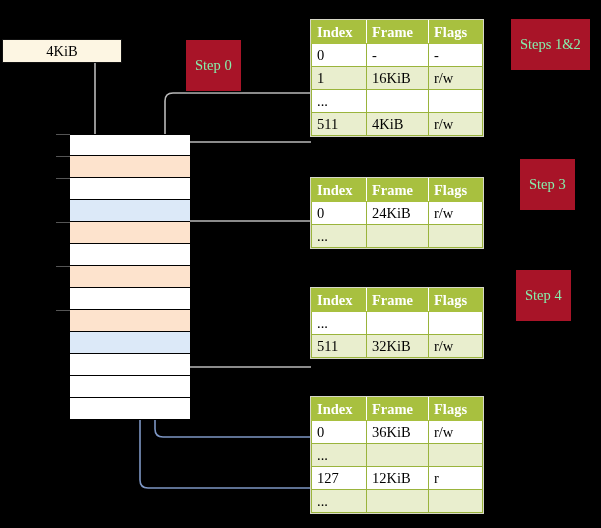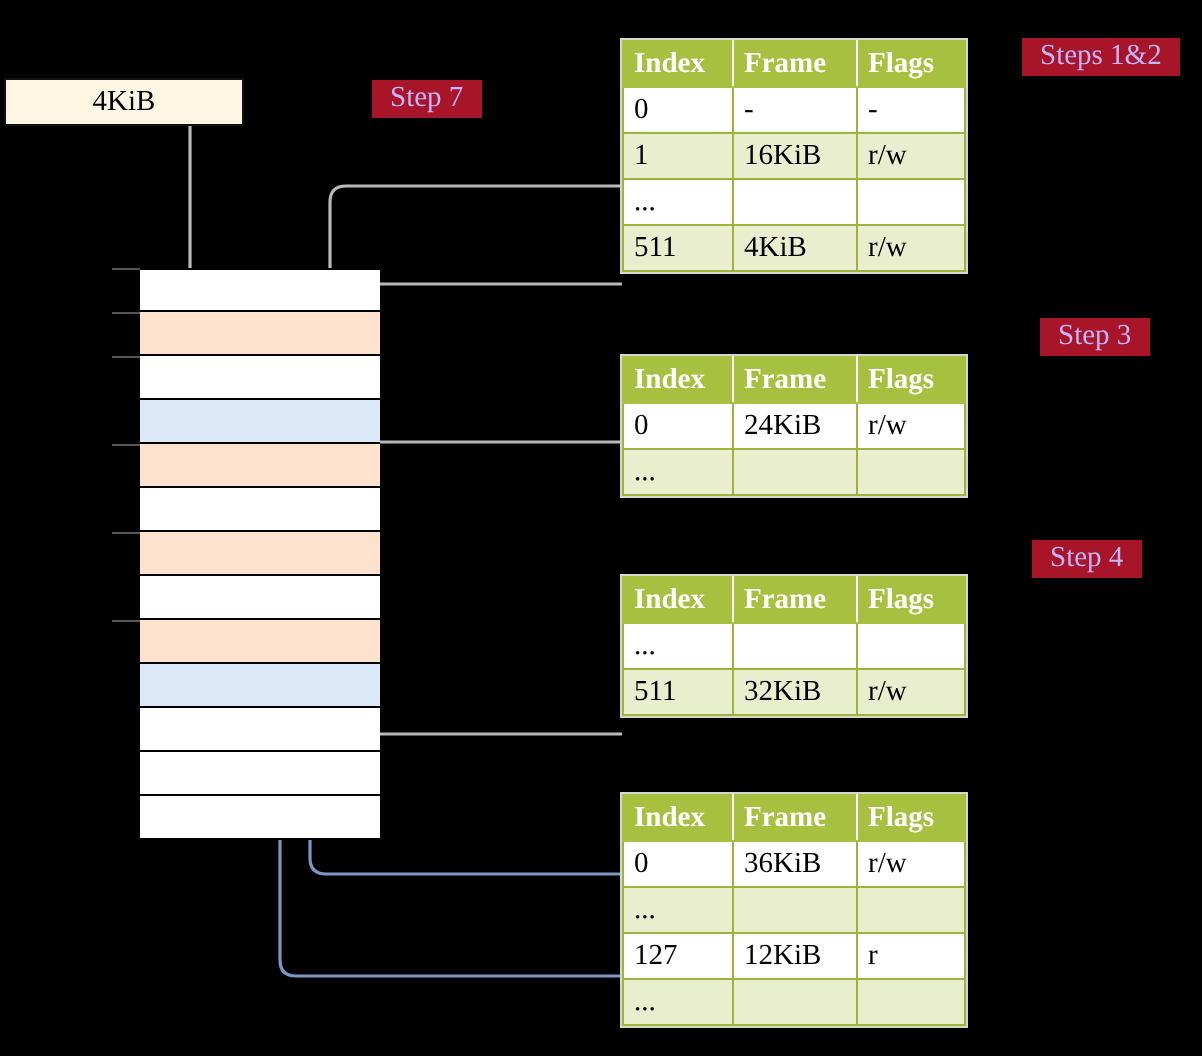--- a/index.html
+++ b/index.html
@@ -7,26 +7,26 @@
     width:601px;height:528px;position:relative;overflow:hidden;
     font-family:"Liberation Serif", serif;
     color:#000;
   }
   #stage{position:absolute;left:0;top:0;width:601px;height:528px;}
 
   
   .badge{
     position:absolute;
     background:#a81428;
-    color:#c4b5fd;
+    color:#86efac;
     font-family:"Liberation Serif", serif;
     font-size:14.5px;
     line-height:19px;
     text-align:center;
-    padding:0 9px;
+    padding:16px 9px;
     white-space:nowrap;
     box-shadow:0 0 2px #000;
   }
 
   
   .kib-box{
     position:absolute;
     background:#fdf6e3;
     border:1px solid #111;
     font-size:14.5px;
@@ -149,21 +149,21 @@
       <div class="mrow" style="top: 264px;"></div>
       <div class="tick" style="left: -14px; top: 0px;"></div>
       <div class="tick" style="left: -14px; top: 22px;"></div>
       <div class="tick" style="left: -14px; top: 44px;"></div>
       <div class="tick" style="left: -14px; top: 88px;"></div>
       <div class="tick" style="left: -14px; top: 132px;"></div>
       <div class="tick" style="left: -14px; top: 176px;"></div>
     </div>
 
   <div id="badges">
-      <div class="badge" style="left: 186px; top: 40px;">Step 7</div>
+      <div class="badge" style="left: 186px; top: 40px;">Step 0</div>
       <div class="badge" style="left: 511px; top: 19px;">Steps 1&amp;2</div>
       <div class="badge" style="left: 520px; top: 159px;">Step 3</div>
       <div class="badge" style="left: 516px; top: 270px;">Step 4</div>
     </div>
 
   <div id="tables">
       <table class="ptable" style="left: 311px; top: 20px;">
         <thead>
           <tr>
             <th class="col-index">Index</th>

